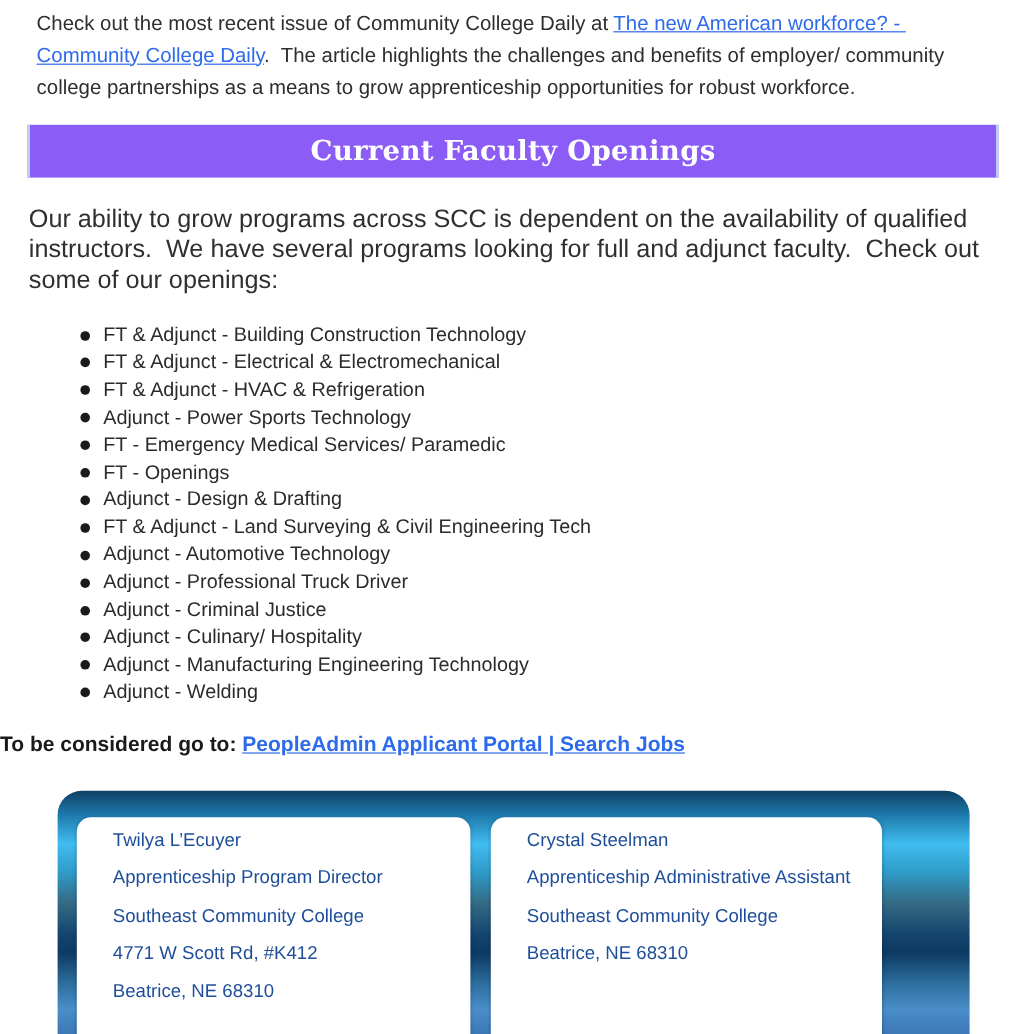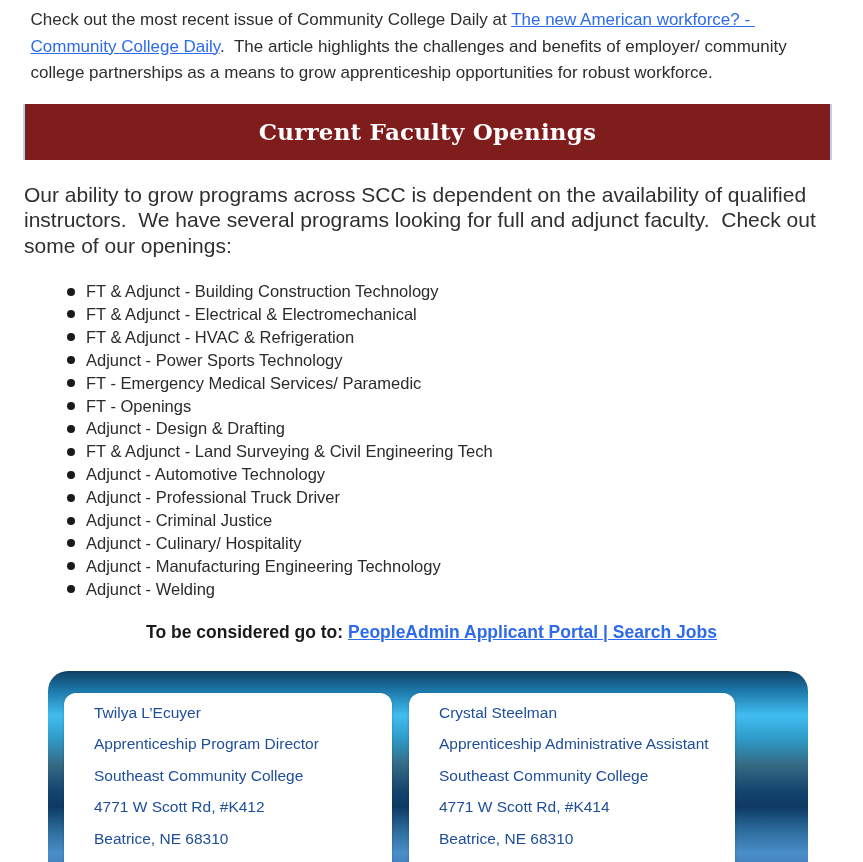--- a/index.html
+++ b/index.html
@@ -23,22 +23,22 @@
   }
   .intro a, .cta a {
     color:#2d6beb;
     text-decoration:underline;
     cursor:pointer;
   }
 
   
   .banner {
     margin:17px 31px 0 23px;
-    height:56px;
-    background:#7f1d1d;
+    height:44px;
+    background:#8b5cf6;
     border-left:2px solid #bcd0ee;
     border-right:2px solid #bcd0ee;
     display:flex;
     align-items:center;
     justify-content:center;
   }
   .banner .banner-title {
     font-family:"DejaVu Serif", serif;
     font-weight:bold;
     font-size:23px;
@@ -73,21 +73,21 @@
     top:7.5px;
     width:8px;
     height:8px;
     border-radius:50%;
     background:#1a1a1a;
   }
 
   
   .cta {
     margin-top:21px;
-    text-align:center;
+    text-align:left;
     font-size:17.5px;
     font-weight:bold;
     color:#1a1a1a;
     white-space:pre-wrap;
   }
 
   
   .contact-panel {
     margin:28px 0 0 48px;
     width:760px;
@@ -159,16 +159,15 @@
     <div>Twilya L’Ecuyer</div>
     <div>Apprenticeship Program Director</div>
     <div>Southeast Community College</div>
     <div>4771 W Scott Rd, #K412</div>
     <div>Beatrice, NE 68310</div>
   </div>
   <div class="contact-card card-right">
     <div>Crystal Steelman</div>
     <div>Apprenticeship Administrative Assistant</div>
     <div>Southeast Community College</div>
-    <div>4771 W Scott Rd, #K414</div>
     <div>Beatrice, NE 68310</div>
   </div>
 </div>
 
 </body></html>

